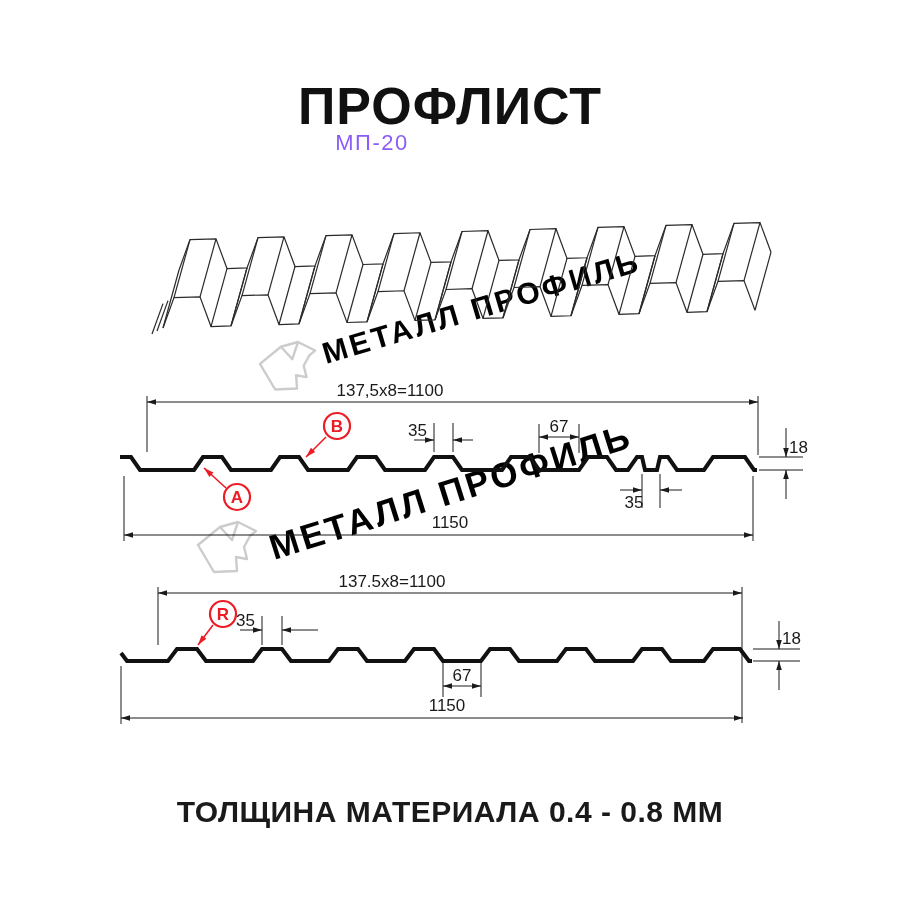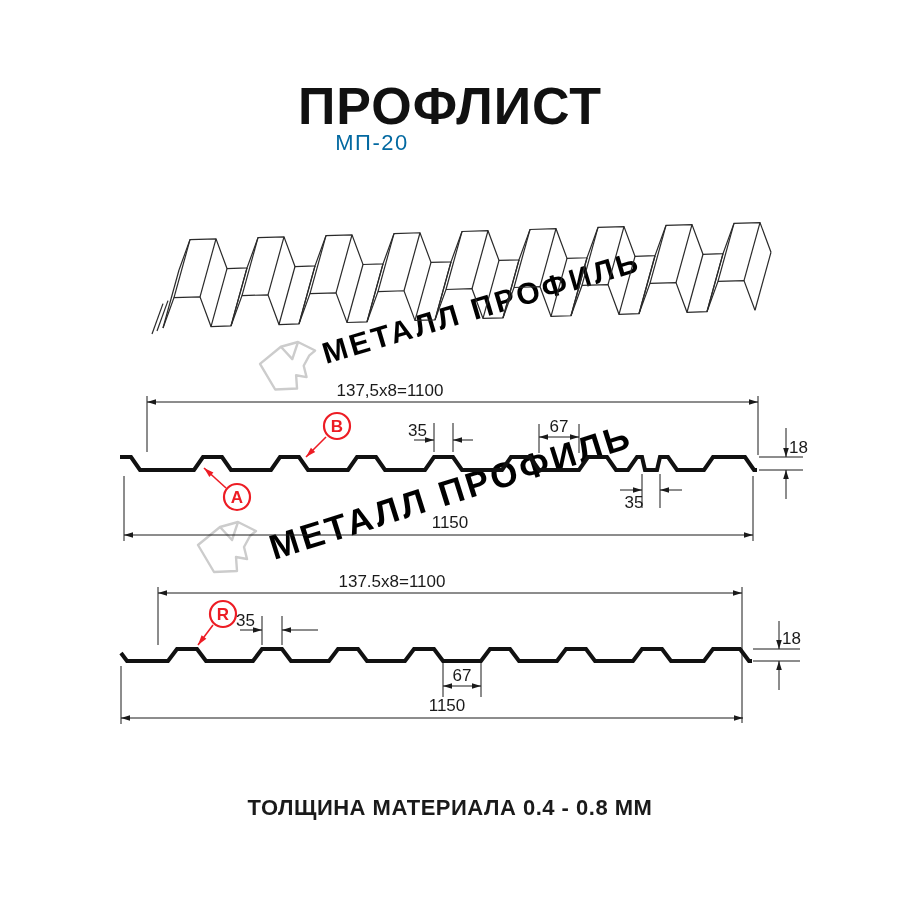--- a/index.html
+++ b/index.html
@@ -1,23 +1,23 @@
 <!DOCTYPE html>
 <html><head>
 <meta charset="utf-8">
 <style>
   html,body{margin:0;padding:0;background:#ffffff;}
   .page{position:relative;width:900px;height:900px;background:#ffffff;overflow:hidden;
         font-family:"Liberation Sans",sans-serif;}
   .title{position:absolute;top:76px;left:0;width:900px;text-align:center;
          font-size:52px;font-weight:700;letter-spacing:1px;color:#111;}
   .subtitle{position:absolute;top:130px;left:0;width:744px;text-align:center;
-         font-size:22px;font-weight:500;letter-spacing:1.5px;color:#0369a1;}
+         font-size:22px;font-weight:500;letter-spacing:1.5px;color:#8b5cf6;}
   .footer{position:absolute;top:795px;left:0;width:900px;text-align:center;
-         font-size:22px;font-weight:600;letter-spacing:0.5px;color:#1a1a1a;}
+         font-size:30px;font-weight:600;letter-spacing:0.5px;color:#1a1a1a;}
   svg{position:absolute;left:0;top:0;}
   text.dim{font-family:"Liberation Sans",sans-serif;font-size:17px;fill:#1a1a1a;}
   text.callout{font-family:"Liberation Sans",sans-serif;font-size:17px;font-weight:700;}
   text.wmtext{font-family:"Liberation Sans",sans-serif;font-weight:700;letter-spacing:3px;}
 </style>
 </head>
 <body>
 
 <div class="page">
 

